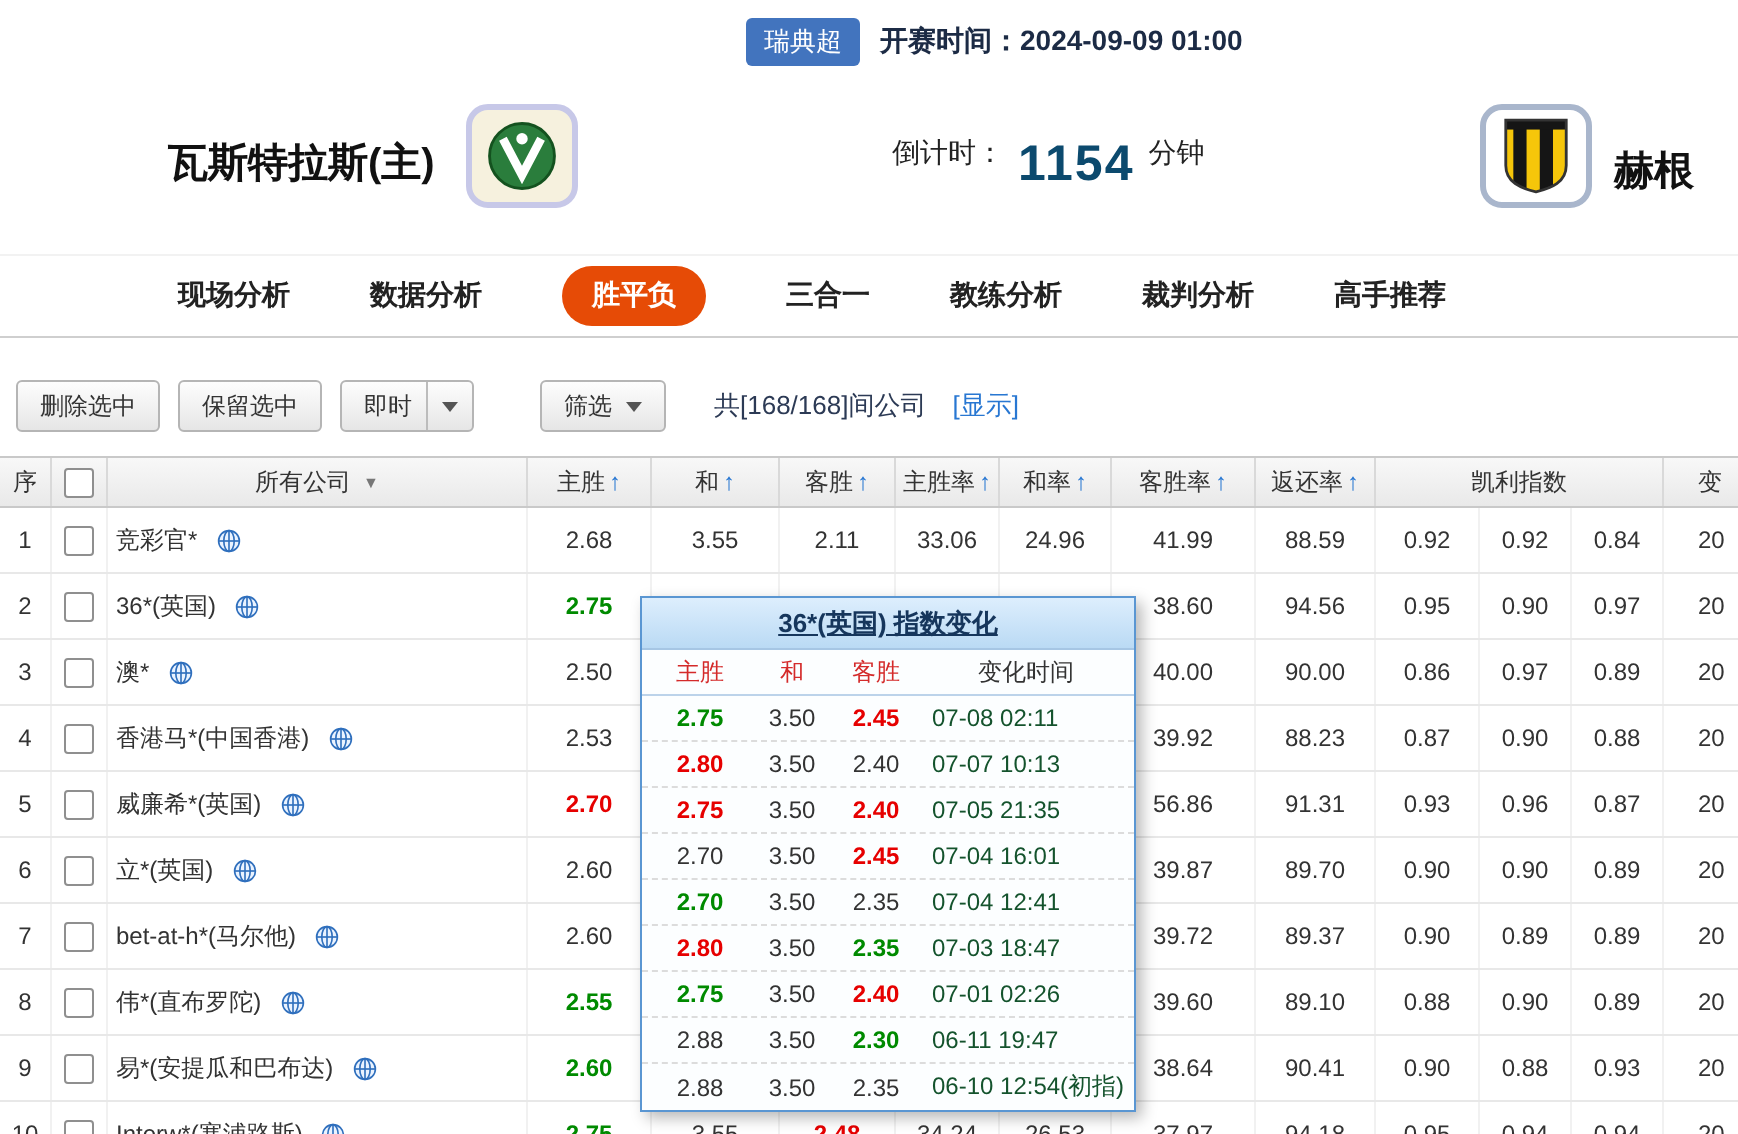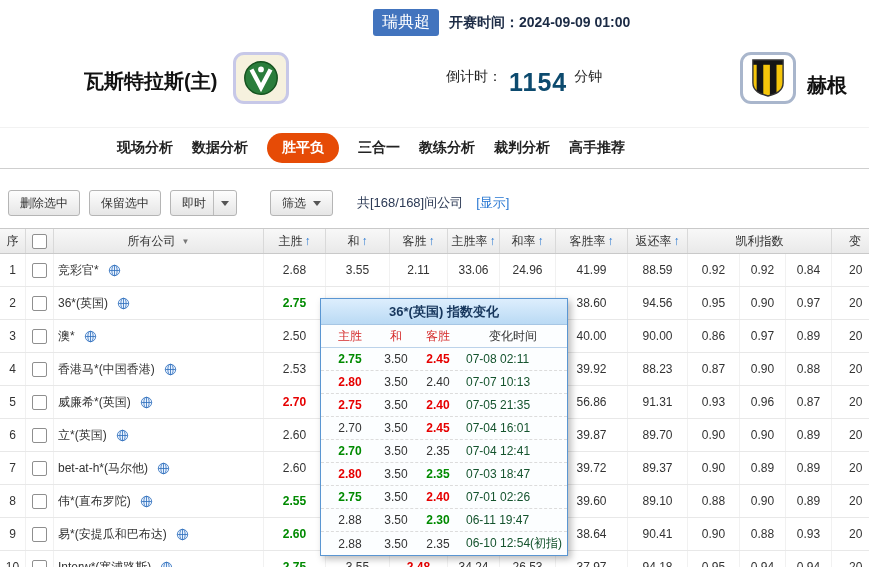--- a/index.html
+++ b/index.html
@@ -1,34 +1,34 @@
 <!DOCTYPE html>
 <html><head>
 <meta charset="utf-8">
 <style>
   html,body{margin:0;padding:0;background:#fff;}
   .page{position:relative;width:869px;height:567px;overflow:hidden;background:#fff;
         font-family:"Liberation Sans","DejaVu Sans",sans-serif;color:#333;}
   
   .kickoff-line{position:absolute;left:373px;top:9px;display:flex;align-items:center;gap:10px;}
-  .league-badge{background:#4274be;color:#fff;font-size:16px;padding:3px 9px;border-radius:3px;white-space:nowrap;}
+  .league-badge{background:#4274be;color:#fff;font-size:13px;padding:3px 9px;border-radius:3px;white-space:nowrap;}
   .kickoff{font-size:14px;font-weight:bold;color:#1c2b45;white-space:nowrap;}
   .team-name{position:absolute;font-size:20px;font-weight:bold;color:#111;white-space:nowrap;}
   .home-name{left:84px;top:68px;}
   .away-name{left:807px;top:72px;}
   .logo-frame{position:absolute;width:50px;height:46px;border:3px solid #c7c8e8;border-radius:11px;
               background:#f6f1de;display:flex;align-items:center;justify-content:center;}
   .logo-home{left:233px;top:52px;}
   .logo-away{left:740px;top:52px;border-color:#a9b6cc;background:#fff;}
   .countdown{position:absolute;left:446px;top:68px;display:flex;height:34px;}
   .cd-label,.cd-unit{font-size:14px;color:#222;}
   .cd-val{font-size:25px;font-weight:bold;color:#0c4a6e;margin:0 7px;letter-spacing:1px;}
   
   .nav{position:absolute;top:127px;left:0;width:869px;height:42px;border-top:1px solid #f2f2f2;
-       border-bottom:1px solid #cfcfcf;display:flex;align-items:center;padding-left:117px;gap:19px;
+       border-bottom:1px solid #cfcfcf;display:flex;align-items:center;padding-left:89px;gap:40px;
        box-sizing:border-box;background:#fff;text-align:right;}
   .nav-item{font-size:14px;font-weight:bold;color:#222;cursor:pointer;white-space:nowrap;}
   .nav-item.active{background:#e64b06;color:#fff;padding:6px 15px;border-radius:16px;}
   
   .toolbar{position:absolute;top:187px;left:0;width:828px;height:32px;display:flex;align-items:center;
            padding-left:8px;gap:9px;box-sizing:border-box;font-size:12px;text-align:center;}
   .btn{height:26px;padding:0 11px;border:1px solid #b5b5b5;border-radius:3px;
        background:linear-gradient(#fdfdfd,#e6e6e6);color:#333;display:inline-flex;align-items:center;
        gap:7px;cursor:pointer;white-space:nowrap;box-sizing:border-box;}
   .caret{width:0;height:0;border-left:4px solid transparent;border-right:4px solid transparent;
@@ -53,21 +53,21 @@
   .t-row>div:last-child{border-right:none;}
   .cell-name{justify-content:flex-start !important;padding-left:4px;gap:9px;}
   .cell-change,.cell-change-h{justify-content:flex-start !important;padding-left:17px;}
   .o-up{color:#e60000;font-weight:bold;}
   .o-down{color:#008a00;font-weight:bold;}
   .cb{width:13px;height:13px;border:1px solid #8f8f8f;border-radius:2px;background:#fff;display:inline-block;cursor:pointer;}
   
   .popup{position:absolute;left:320px;top:298px;width:246px;border:1px solid #5a96d2;background:#fcfeff;
          box-shadow:3px 3px 7px rgba(0,0,0,.28);z-index:20;}
   .popup-title{height:25px;line-height:25px;text-align:center;font-size:13px;font-weight:bold;color:#16365c;
-               background:linear-gradient(#ddeefd,#badaf4);border-bottom:1px solid #a6c6e4;}
+               background:linear-gradient(#ddeefd,#badaf4);border-bottom:1px solid #a6c6e4;text-decoration:underline;}
   .p-row{display:grid;grid-template-columns:54px 38px 46px 104px;height:23px;align-items:center;
          font-size:12px;padding-left:2px;border-bottom:1px dashed #dcdcdc;box-sizing:border-box;}
   .p-row:last-child{border-bottom:none;}
   .p-head-row{border-bottom:1px solid #bcd3ea;}
   .p-cell{text-align:center;}
   .p-red{color:#d42a2a;}
   .p-time{text-align:left;padding-left:5px;color:#14532d;white-space:nowrap;}
   .p-time-h{text-align:center;color:#333;}
 </style>
 </head>

